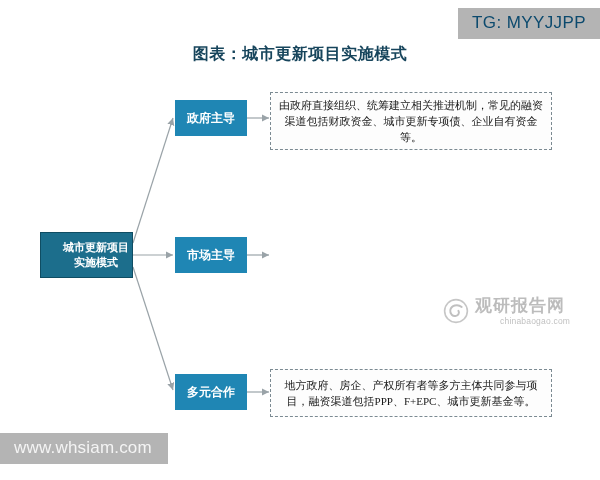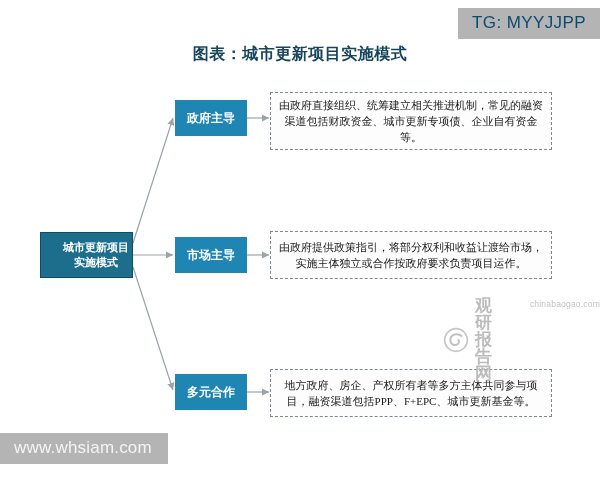--- a/index.html
+++ b/index.html
@@ -117,21 +117,21 @@
     opacity: 0.95;
   }
   .wm-logo-mark {
     width: 26px;
     height: 26px;
     margin-right: 6px;
     flex: none;
   }
   .wm-logo-text {
     display: flex;
-    flex-direction: row;
+    flex-direction: column;
     line-height: 1;
   }
   .wm-logo-cn {
     font-size: 17px;
     font-weight: bold;
     color: #b9b9b9;
     letter-spacing: 1px;
   }
   .wm-logo-en {
     font-size: 8.5px;
@@ -184,23 +184,20 @@
   </div>
 
   <div class="node node-branch" style="left:175px; top:374px; width:72px; height:36px;">
     <span class="node-label">多元合作</span>
   </div>
 
   <div class="desc-box" style="left:270px; top:92px; width:282px; height:58px;">
     <div class="desc-text">由政府直接组织、统筹建立相关推进机制，常见的融资渠道包括财政资金、城市更新专项债、企业自有资金等。</div>
   </div>
 
-  <div class="desc-box" style="left:270px; top:231px; width:282px; height:48px;">
-    <div class="desc-text">由政府提供政策指引，将部分权利和收益让渡给市场，实施主体独立或合作按政府要求负责项目运作。</div>
-  </div>
 
   <div class="desc-box" style="left:270px; top:369px; width:282px; height:48px;font-family:Liberation Serif, serif;">
     <div class="desc-text">地方政府、房企、产权所有者等多方主体共同参与项目，融资渠道包括PPP、F+EPC、城市更新基金等。</div>
   </div>
 
   <div class="wm-tg">TG: MYYJJPP</div>
 
   <div class="wm-url">www.whsiam.com</div>
 
   <div class="wm-logo">

